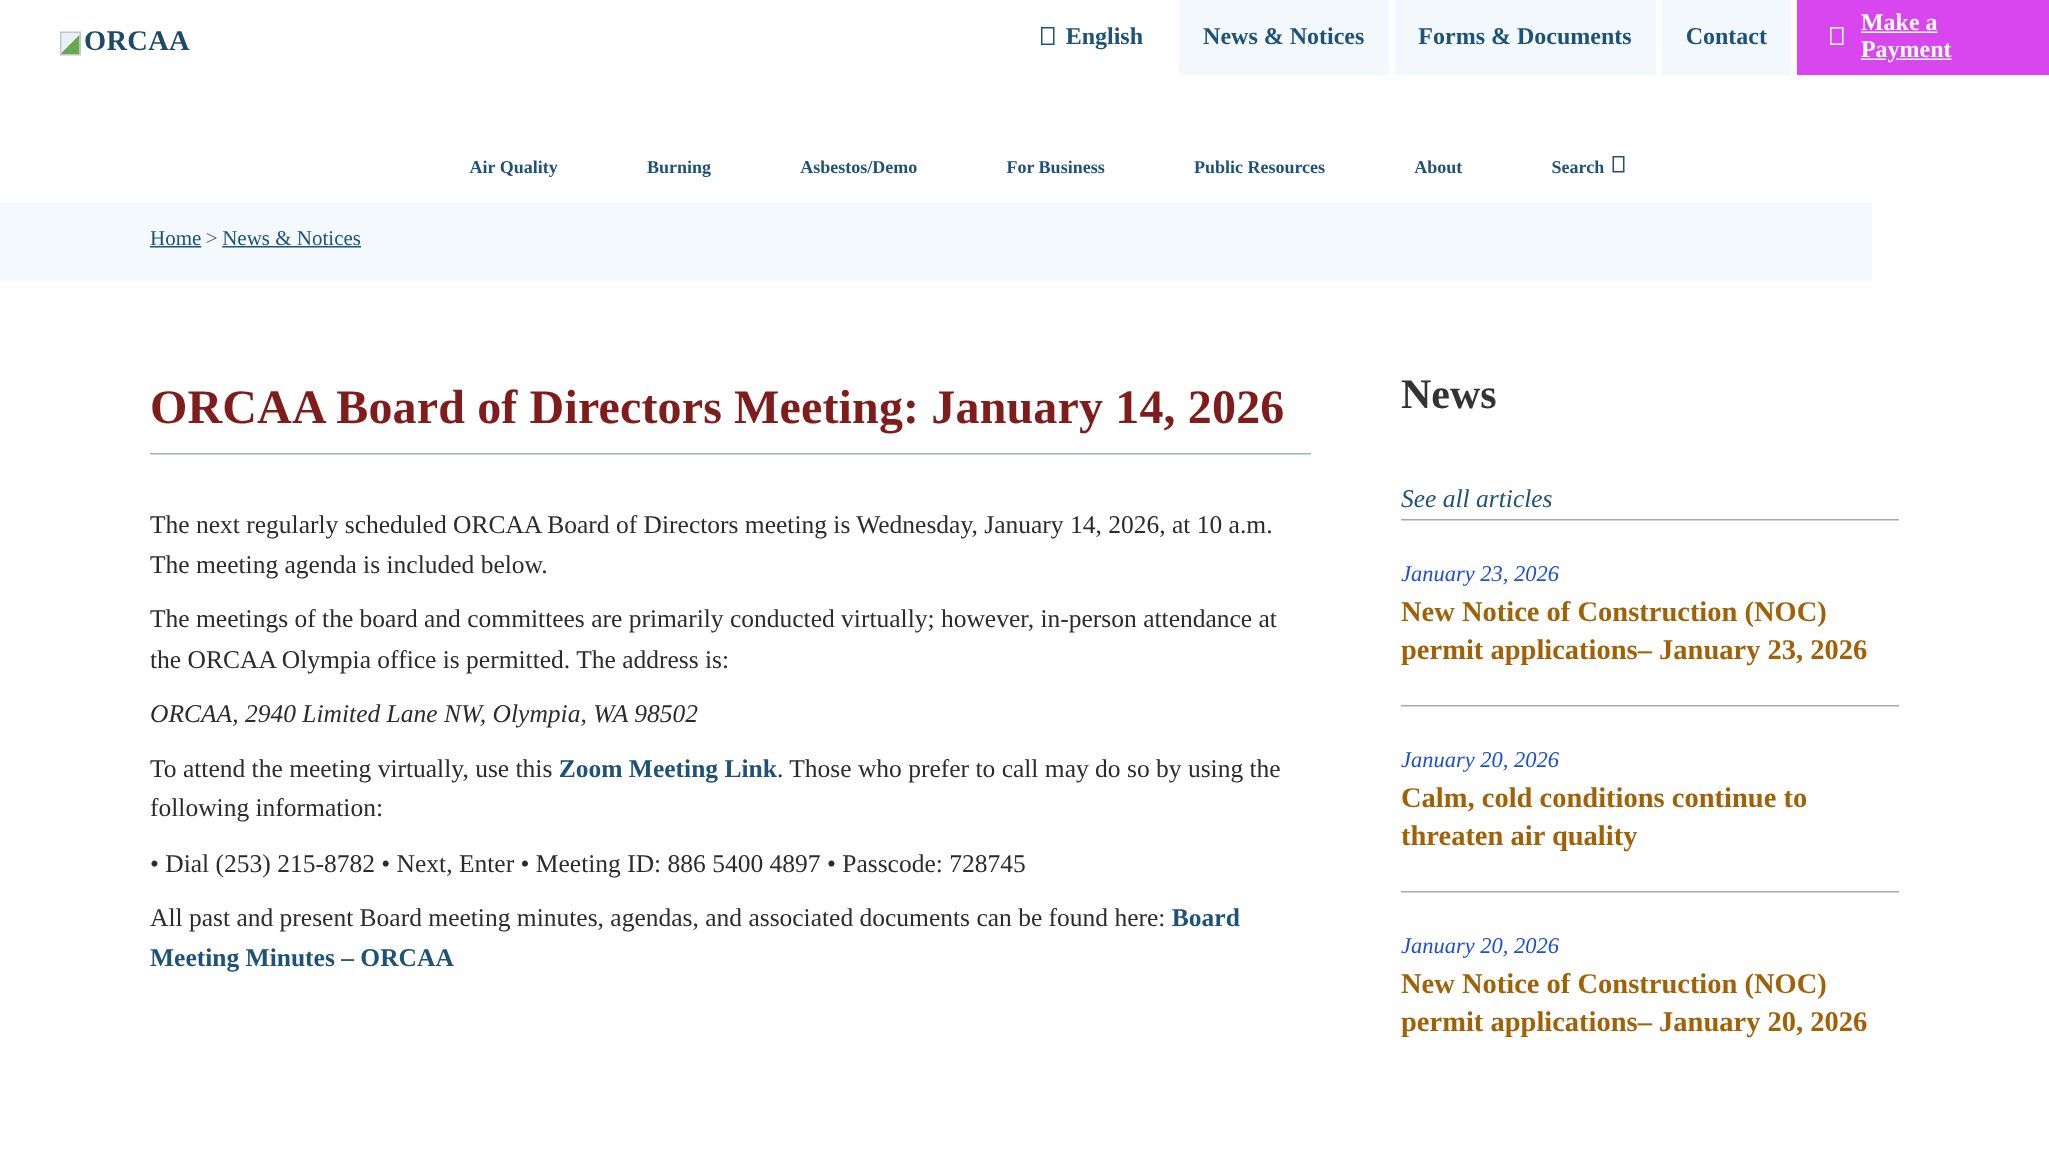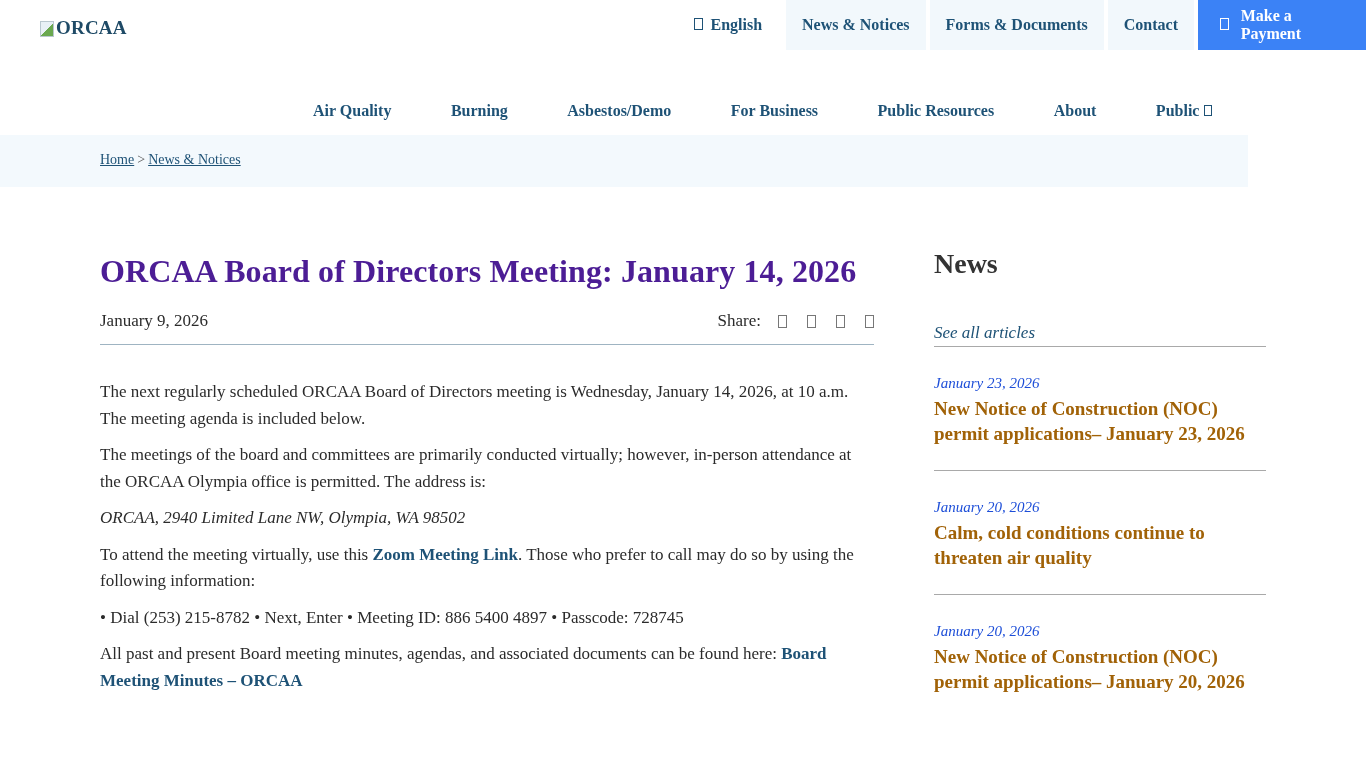--- a/index.html
+++ b/index.html
@@ -10,38 +10,38 @@
   
   .logo { position: absolute; left: 40px; top: 16px; display: flex; align-items: flex-end; height: 22px; }
   .logo .broken-img { width: 14px; height: 16px; border: 1px solid #b9c7cf; background: linear-gradient(135deg,#e8f0f6 50%, #6aa84f 50%); margin-right: 2px; position: relative; top: -1px; }
   .logo .logo-text { font-weight: bold; font-size: 19px; color: #1e4a66; letter-spacing: 0.2px; line-height: 20px; }
 
   .utility { position: absolute; top: 0; right: 0; height: 50px; display: flex; align-items: stretch; }
   .utility .u-item { display: flex; align-items: center; padding: 0 16px; font-weight: bold; font-size: 16px; color: #1e5276; }
   .utility .u-item.tint { background: #f2f8fc; margin-left: 4px; }
   .utility .u-item.lang { padding-right: 20px; align-items: center; }
   .utility .u-item .glyph { display: inline-block; width: 9px; height: 12px; border: 1px solid currentColor; margin-right: 7px; position: relative; top: -1px; }
-  .utility .pay { background: #3b82f6; color: #ffffff; padding: 0 16px 0 22px; margin-left: 4px; width: 168px; }
+  .utility .pay { background: #d946ef; color: #ffffff; padding: 0 16px 0 22px; margin-left: 4px; width: 168px; text-decoration: underline; }
   .utility .pay .glyph { border-color: #ffffff; margin-right: 12px; }
 
   
   .mainnav { position: absolute; top: 98px; left: 313px; display: flex; gap: 0; height: 26px; align-items: center; }
-  .mainnav .n-item { font-weight: bold; font-size: 16px; color: #1e5276; margin-right: 59.5px; white-space: nowrap; text-align: right; }
+  .mainnav .n-item { font-weight: bold; font-size: 12px; color: #1e5276; margin-right: 59.5px; white-space: nowrap; text-align: right; }
   .mainnav .n-item:last-child { margin-right: 0; }
   .mainnav .n-item .glyph { display: inline-block; width: 8px; height: 11px; border: 1px solid currentColor; margin-left: 5px; }
 
   
   .crumb-band { position: absolute; top: 135px; left: 0; width: 1248px; height: 52px; background: #f3f9fd; }
   .crumbs { position: absolute; left: 100px; top: 17px; font-size: 14px; color: #2b2b2b; }
   .crumbs a { color: #1e5276; text-decoration: underline; }
   .crumbs .sep { color: #555; margin: 0 3px; }
 
   
   .article { position: absolute; left: 100px; top: 252px; width: 774px; }
-  .article h1 { font-size: 32px; font-weight: bold; color: #4c1d95; line-height: 38px; letter-spacing: 0.1px; }
+  .article h1 { font-size: 32px; font-weight: bold; color: #7f1d1d; line-height: 38px; letter-spacing: 0.1px; }
   .meta { margin-top: 20px; display: flex; justify-content: space-between; align-items: center; height: 22px; padding-bottom: 0; }
   .meta .date { font-size: 17px; color: #2b2b2b; }
   .meta .share { display: flex; align-items: center; font-size: 17px; color: #2b2b2b; }
   .meta .share .s-icon { display: inline-block; width: 9px; height: 13px; border: 1px solid #777; margin-left: 20px; }
   .meta .share .s-icon:first-of-type { margin-left: 17px; }
   .rule { height: 1px; background: #9fb4c2; margin-top: 12px; }
   .body { margin-top: 34px; }
   .body p { font-size: 17px; line-height: 26.5px; color: #2b2b2b; margin-bottom: 10px; }
   .body p em { font-style: italic; }
   .body a { color: #1e5276; font-weight: bold; }
@@ -78,42 +78,32 @@
 </nav>
 
 <nav class="mainnav">
   <a class="n-item">Air Quality</a>
   <a class="n-item">Burning</a>
   <a class="n-item">Asbestos/Demo</a>
   <a class="n-item">For Business</a>
   <a class="n-item">Public Resources</a>
   <a class="n-item">About</a>
   <a class="n-item">
-    <span>Public</span><span class="glyph"></span>
+    <span>Search</span><span class="glyph"></span>
   </a>
 </nav>
 
 <div class="crumb-band">
   <div class="crumbs">
     <a>Home</a><span class="sep">&gt;</span><a>News &amp; Notices</a>
   </div>
 </div>
 
 <main class="article">
   <h1>ORCAA Board of Directors Meeting: January 14, 2026</h1>
-  <div class="meta">
-    <span class="date">January 9, 2026</span>
-    <div class="share">
-      <span>Share:</span>
-      <a class="s-icon"></a>
-      <a class="s-icon"></a>
-      <a class="s-icon"></a>
-      <a class="s-icon"></a>
-    </div>
-  </div>
   <div class="rule"></div>
   <div class="body">
     <p>The next regularly scheduled ORCAA Board of Directors meeting is Wednesday, January 14, 2026, at 10 a.m. The meeting agenda is included below.</p>
     <p>The meetings of the board and committees are primarily conducted virtually; however, in-person attendance at the ORCAA Olympia office is permitted. The address is:</p>
     <p><em>ORCAA, 2940 Limited Lane NW, Olympia, WA 98502</em></p>
     <p><span>To attend the meeting virtually, use this </span><a>Zoom Meeting Link</a><span>. Those who prefer to call may do so by using the following information:</span></p>
     <p>• Dial (253) 215-8782 • Next, Enter • Meeting ID: 886 5400 4897 • Passcode: 728745</p>
     <p><span>All past and present Board meeting minutes, agendas, and associated documents can be found here: </span><a>Board Meeting Minutes – ORCAA</a></p>
   </div>
 </main>

